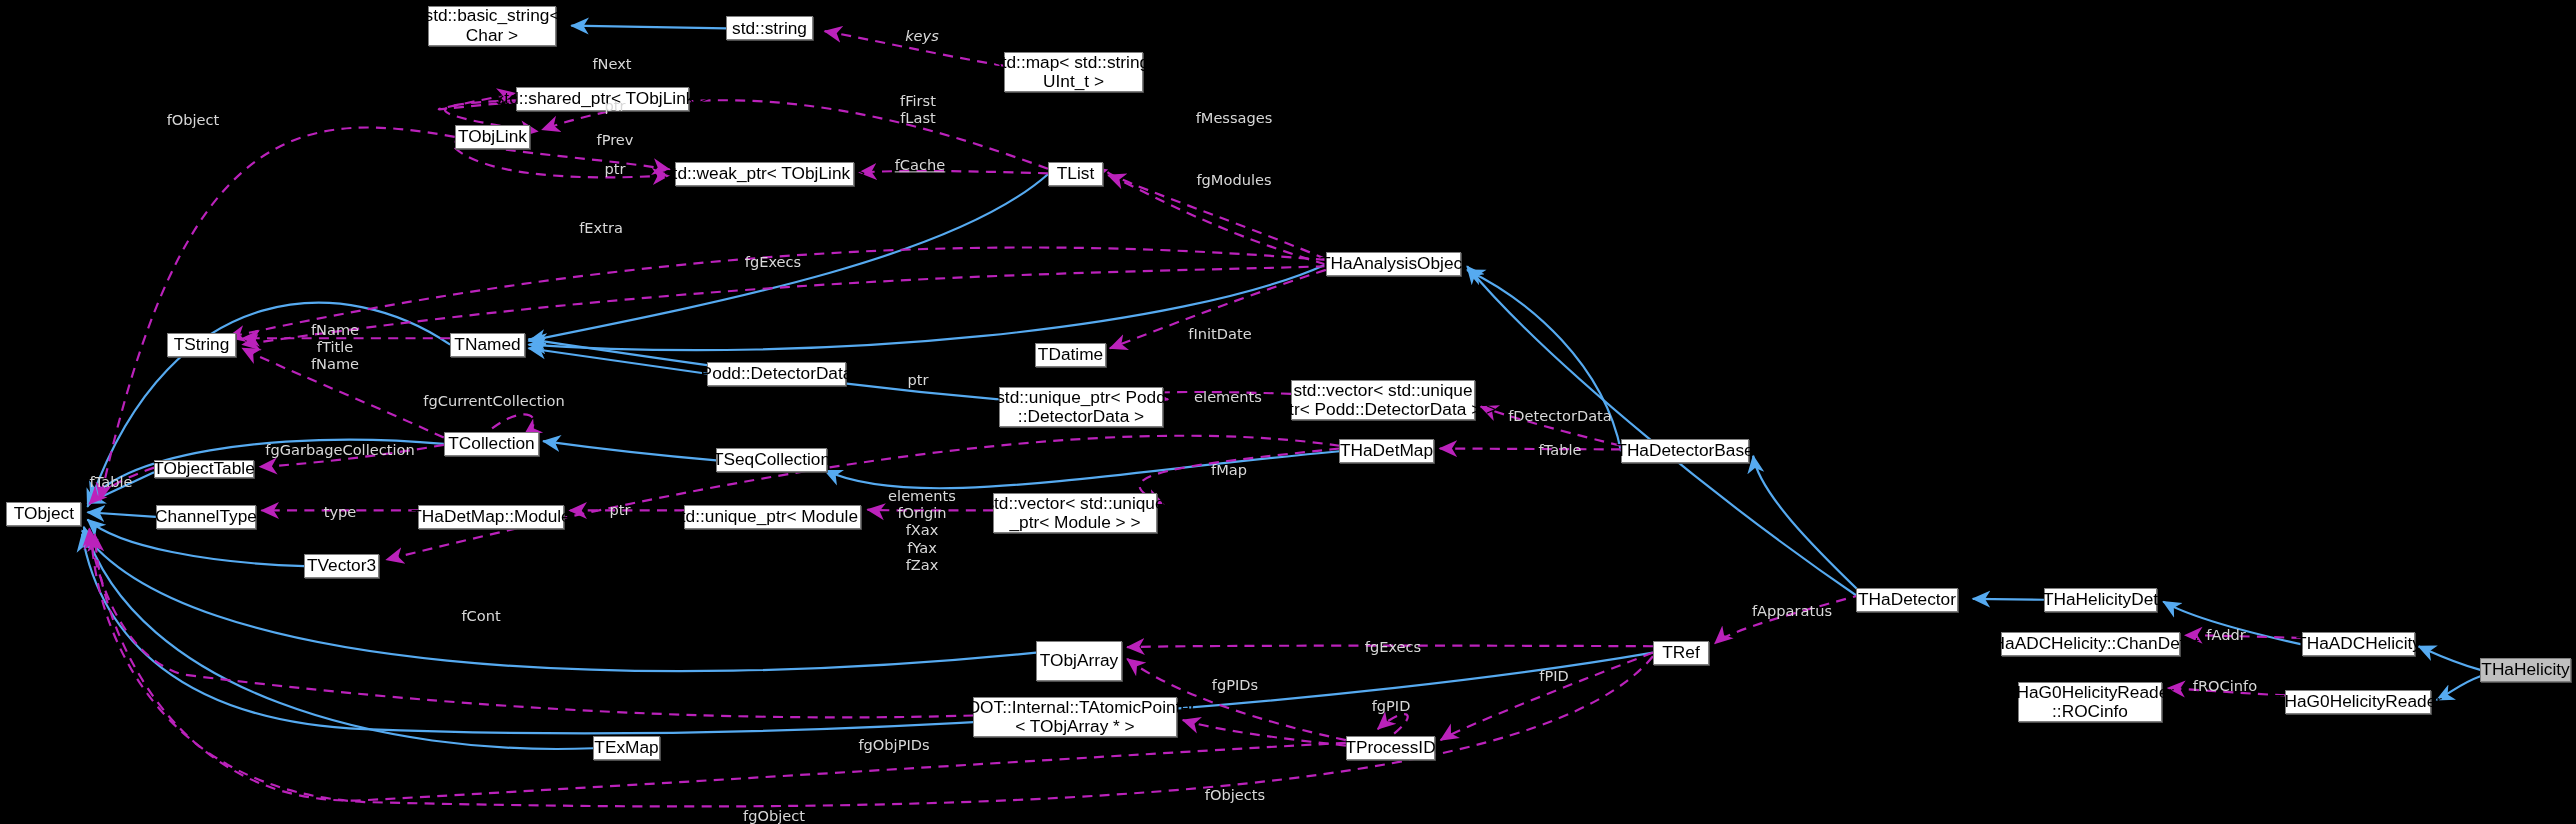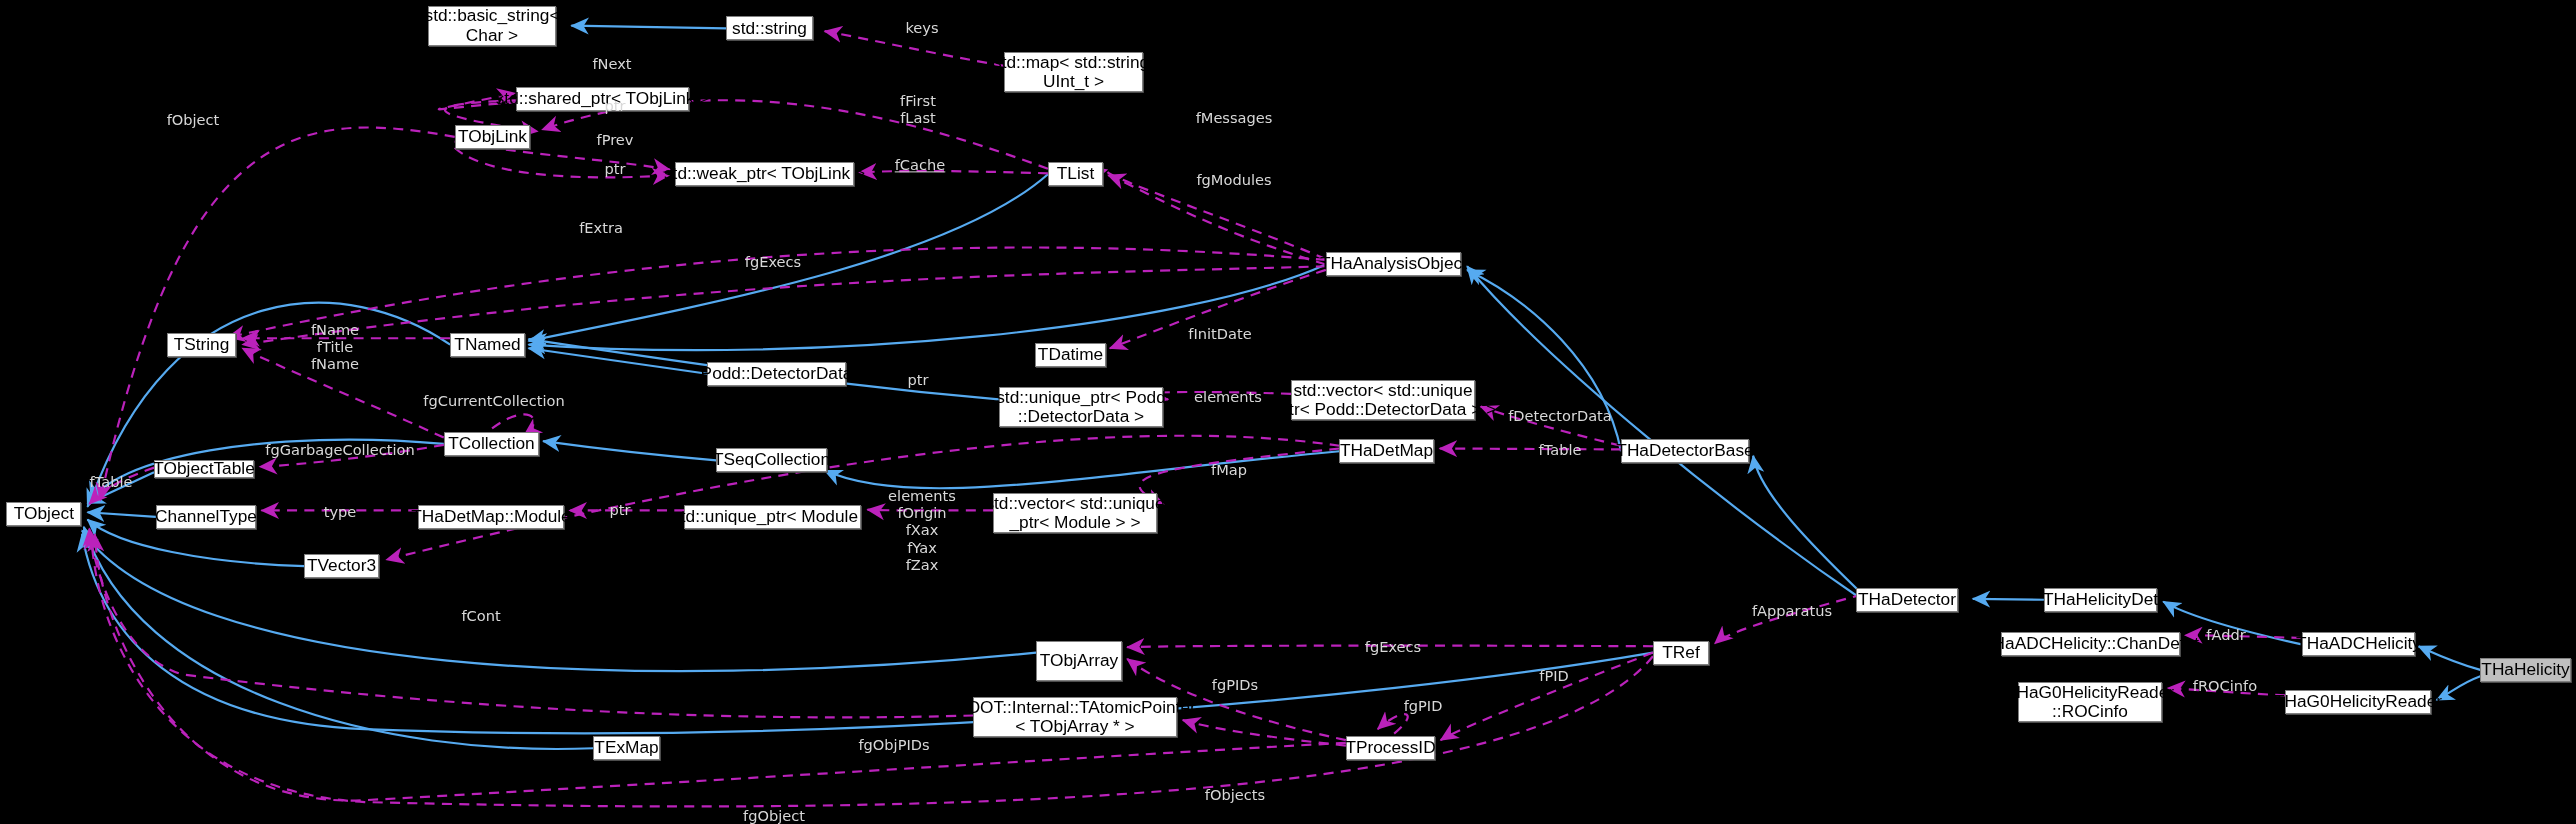--- a/index.html
+++ b/index.html
@@ -159,21 +159,21 @@
   <div class="node" style="left: 2302px; top: 632px; width: 113px; height: 24px;">THaADCHelicity</div>
   <div class="node highlight" style="left: 2480px; top: 658px; width: 91px; height: 24px;">THaHelicity</div>
   <div class="node" style="left: 973px; top: 697px; width: 204px; height: 40px;">ROOT::Internal::TAtomicPointer
 &lt; TObjArray * &gt;</div>
   <div class="node" style="left: 1346px; top: 736px; width: 89px; height: 24px;">TProcessID</div>
   <div class="node" style="left: 2018px; top: 682px; width: 144px; height: 40px;">THaG0HelicityReader
 ::ROCinfo</div>
   <div class="node" style="left: 2285px; top: 690px; width: 146px; height: 24px;">THaG0HelicityReader</div>
   <div class="node" style="left: 593px; top: 736px; width: 67px; height: 24px;">TExMap</div>
 
-  <div class="elabel" style="left: 922px; top: 28px;">keys</div>
+  <div class="elabel" style="left: 922px; top: 36px; font-style: italic;">keys</div>
   <div class="elabel" style="left: 612px; top: 64px;">fNext</div>
   <div class="elabel" style="left: 193px; top: 120px;">fObject</div>
   <div class="elabel" style="left: 615px; top: 106px;">ptr</div>
   <div class="elabel" style="left: 918px; top: 109px;">fFirst
 fLast</div>
   <div class="elabel" style="left: 615px; top: 140px;">fPrev</div>
   <div class="elabel" style="left: 1234px; top: 118px;">fMessages</div>
   <div class="elabel" style="left: 615px; top: 169px;">ptr</div>
   <div class="elabel" style="left: 920px; top: 165px; text-decoration: underline;">fCache</div>
   <div class="elabel" style="left: 1234px; top: 180px;">fgModules</div>
@@ -198,19 +198,19 @@
 fXax
 fYax
 fZax</div>
   <div class="elabel" style="left: 1792px; top: 611px;">fApparatus</div>
   <div class="elabel" style="left: 2226px; top: 635px;">fAddr</div>
   <div class="elabel" style="left: 481px; top: 616px;">fCont</div>
   <div class="elabel" style="left: 1393px; top: 647px;">fgExecs</div>
   <div class="elabel" style="left: 1235px; top: 685px;">fgPIDs</div>
   <div class="elabel" style="left: 1554px; top: 676px;">fPID</div>
   <div class="elabel" style="left: 2225px; top: 686px;">fROCinfo</div>
-  <div class="elabel" style="left: 1391px; top: 706px; margin-left: 32px;">fgPID</div>
+  <div class="elabel" style="left: 1391px; top: 706px;">fgPID</div>
   <div class="elabel" style="left: 1235px; top: 795px;">fObjects</div>
   <div class="elabel" style="left: 894px; top: 745px;">fgObjPIDs</div>
   <div class="elabel" style="left: 774px; top: 816px;">fgObject</div>
 
 </div>
 
 
 </body></html>

